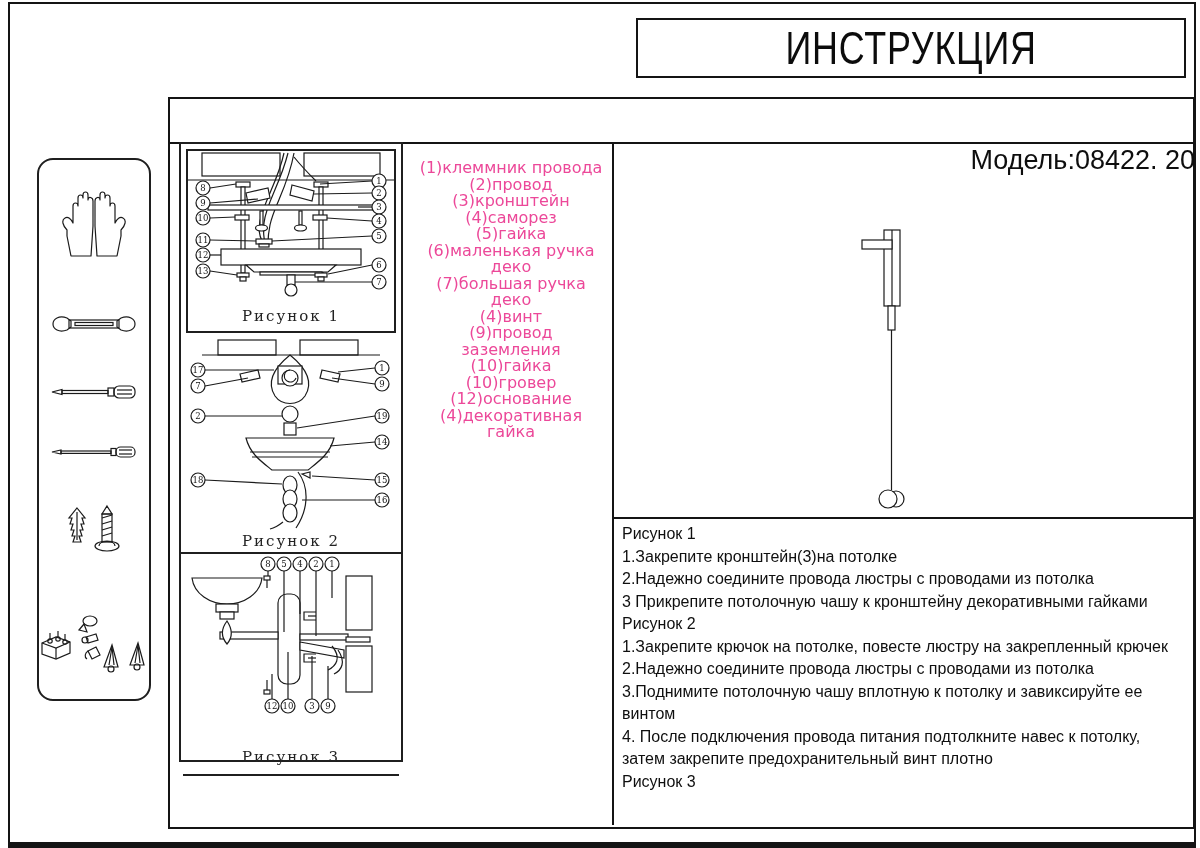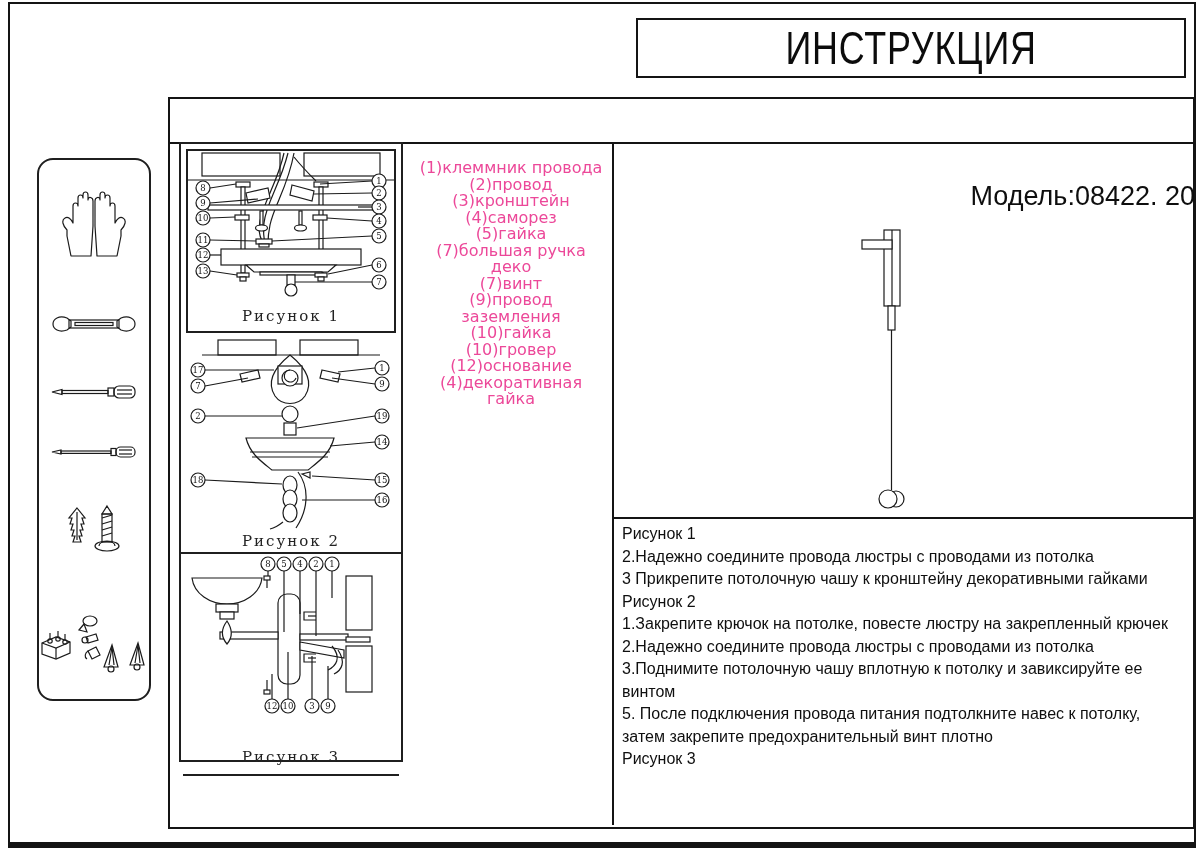--- a/index.html
+++ b/index.html
@@ -22,21 +22,21 @@
   .fig svg{display:block;margin:0 auto;}
   .caption{position:absolute;left:0;right:0;text-align:center;
            font-family:"DejaVu Serif",serif;font-size:15px;letter-spacing:2px;color:#222;}
   .fig2{height:214px;border-bottom:2px solid #1f1f1f;}
   .fig3{height:196px;}
   .hline{height:2px;background:#1f1f1f;margin:0 2px;}
   .parts-list{position:absolute;left:248px;top:61px;width:186px;
               font-family:"DejaVu Sans",sans-serif;font-size:16px;line-height:16.5px;color:#ec4899;text-align:center;}
   .divider-v{position:absolute;left:442px;top:43px;width:2px;height:683px;background:#141414;}
   .right-col{position:absolute;left:444px;top:43px;width:579px;height:683px;}
-  .model-line{position:absolute;top:3px;right:-2px;font-size:27px;color:#0e0e0e;white-space:nowrap;margin-top:36px;}
+  .model-line{position:absolute;top:3px;right:-2px;font-size:27px;color:#0e0e0e;white-space:nowrap;}
   .pendant{position:absolute;left:212px;top:82px;}
   .rule2{position:absolute;left:0;top:375px;width:100%;height:2px;background:#141414;}
   .instructions{position:absolute;left:8px;top:381px;width:565px;
                 font-size:16px;line-height:22.5px;color:#0f0f0f;}
   .callout-num{font-family:"DejaVu Serif",serif;font-size:8.5px;fill:#151515;}
   svg .ln{stroke:#1b1b1b;stroke-width:1.2;fill:none;}
   svg .lnw{stroke:#1b1b1b;stroke-width:1.2;fill:#ffffff;}
 </style>
 </head>
 <body>
@@ -359,22 +359,23 @@
       </div>
       <div class="hline" style="margin-top:24px;"></div>
     </div>
 
     <div class="parts-list">
       <div>(1)клеммник провода</div>
       <div>(2)провод</div>
       <div>(3)кронштейн</div>
       <div>(4)саморез</div>
       <div>(5)гайка</div>
+      <div>(6)маленькая ручка деко</div>
       <div>(7)большая ручка деко</div>
-      <div>(7)винт</div>
+      <div>(4)винт</div>
       <div>(9)провод заземления</div>
       <div>(10)гайка</div>
       <div>(10)гровер</div>
       <div>(12)основание</div>
       <div>(4)декоративная гайка</div>
     </div>
 
     <div class="divider-v"></div>
 
     <div class="right-col">
@@ -387,24 +388,25 @@
         <rect x="62" y="82" width="7" height="24" class="lnw"></rect>
         <line x1="65.5" y1="106" x2="65.5" y2="266" class="ln"></line>
         <circle cx="70" cy="275" r="8" class="lnw"></circle>
         <circle cx="62" cy="275" r="9" class="lnw"></circle>
       </svg>
 
       <div class="rule2"></div>
 
       <div class="instructions">
         <div>Рисунок 1</div>
+        <div>1.Закрепите кронштейн(3)на потолке</div>
         <div>2.Надежно соедините провода люстры с проводами из потолка</div>
         <div>3 Прикрепите потолочную чашу к кронштейну декоративными гайками</div>
         <div>Рисунок 2</div>
         <div>1.Закрепите крючок на потолке, повесте люстру на закрепленный крючек</div>
         <div>2.Надежно соедините провода люстры с проводами из потолка</div>
         <div>3.Поднимите потолочную чашу вплотную к потолку и завиксируйте ее винтом</div>
-        <div>5.  После подключения провода питания подтолкните навес к потолку, затем закрепите предохранительный винт плотно</div>
+        <div>4.  После подключения провода питания подтолкните навес к потолку, затем закрепите предохранительный винт плотно</div>
         <div>Рисунок 3</div>
       </div>
     </div>
   </div>
 </div>
 
 </body></html>

